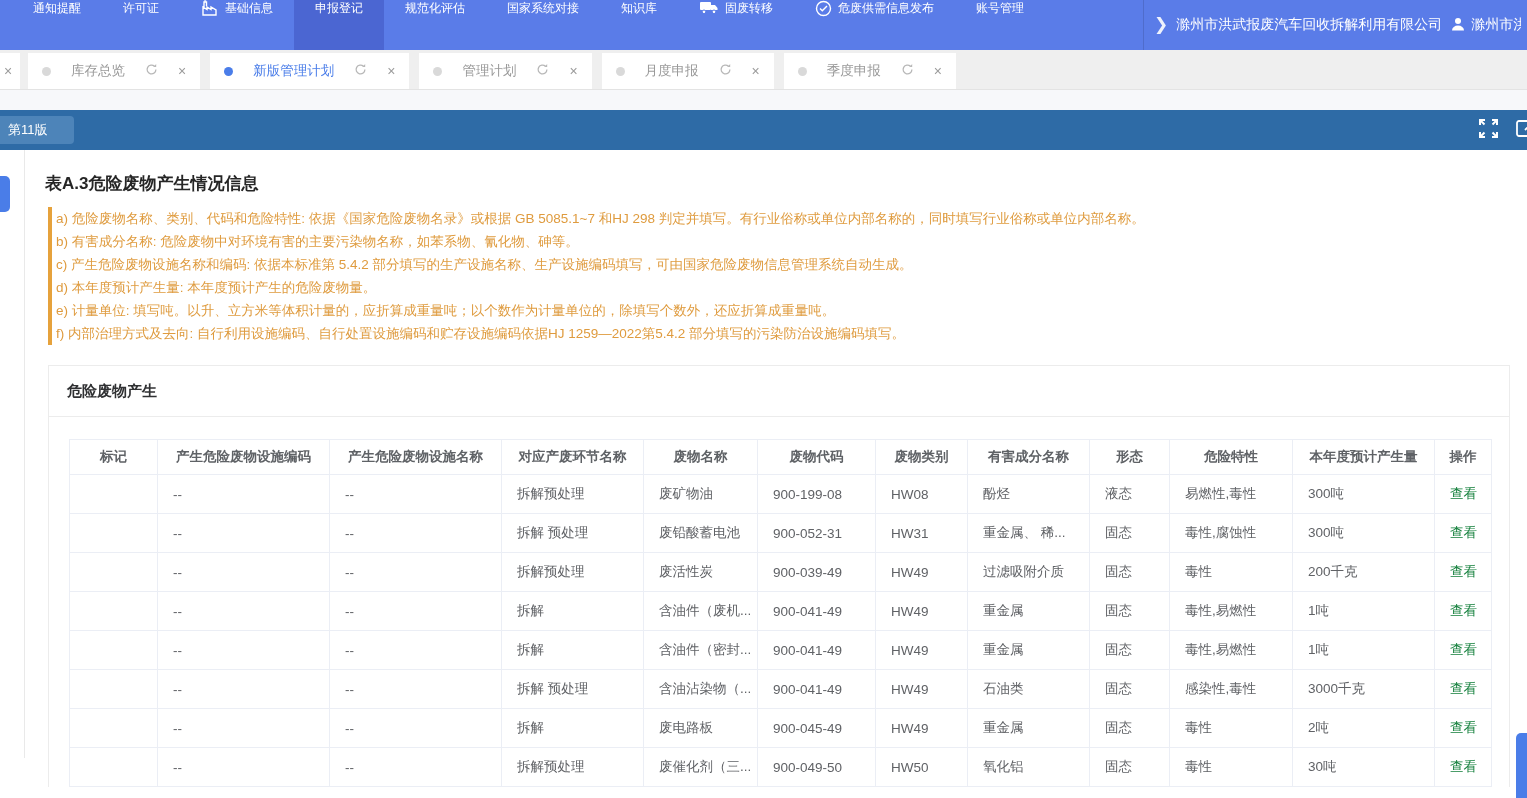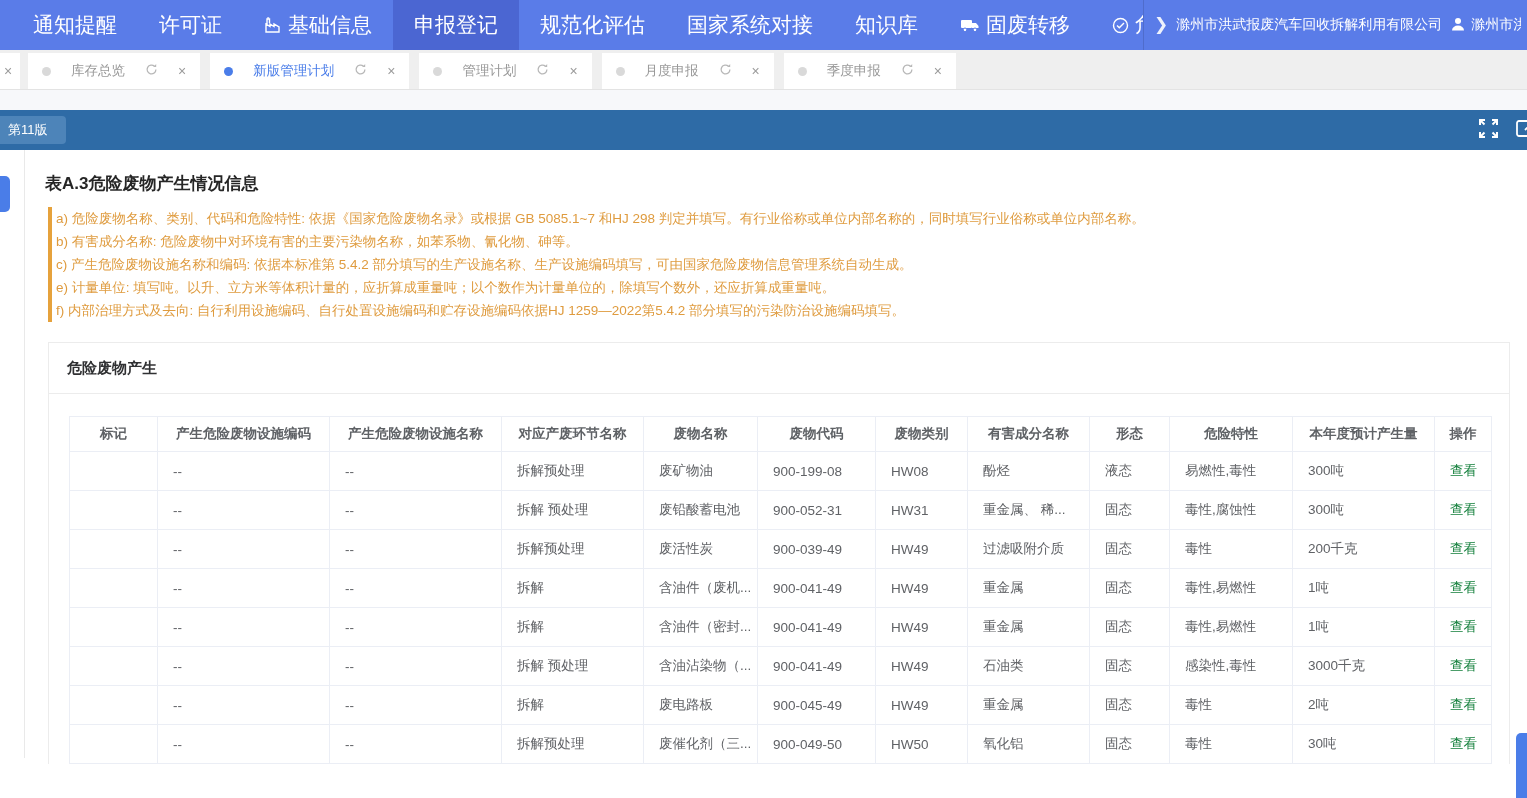--- a/index.html
+++ b/index.html
@@ -3,21 +3,21 @@
 <meta charset="utf-8">
 <style>
   * { margin:0; padding:0; box-sizing:border-box; }
   html,body { width:1527px; height:798px; overflow:hidden; background:#fff;
               font-family:"Liberation Sans","DejaVu Sans",sans-serif; }
   .app { position:relative; width:1527px; height:798px; overflow:hidden; }
 
   
   .nav { height:50px; background:#5a7ce8; display:flex; align-items:stretch; color:#fff; }
   .nav-items { flex:1 1 auto; display:flex; overflow:hidden; white-space:nowrap; padding-left:12px; }
-  .nav-item { display:flex; align-items:center; gap:6px; padding:0 21px; font-size:21px; cursor:pointer; flex:0 0 auto; }
+  .nav-item { display:flex; gap:6px; padding:0 21px; font-size:12px; cursor:pointer; flex:0 0 auto; }
   .nav-item.active { background:#4b66d2; }
   .nav-item svg { display:block; }
   .nav-right { flex:0 0 384px; display:flex; align-items:center; gap:8px; padding:0 6px 0 10px;
                border-left:1px solid rgba(0,0,0,.12); font-size:14px; overflow:hidden; white-space:nowrap; }
   .chev { font-size:17px; opacity:.9; transform:translateY(-1px); }
   .user-wrap { display:flex; align-items:center; gap:5px; overflow:hidden; }
 
   
   .tabbar { position:relative; height:40px; background:#efefef; display:flex; align-items:flex-end;
             padding-left:28px; border-bottom:1px solid #e3e3e3; }
@@ -28,21 +28,21 @@
   .tab.active .dot { background:#4a7de9; }
   .tab .x { color:#9b9b9b; font-size:14px; line-height:1; }
   .tab-partial { position:absolute; left:0; bottom:0; width:20px; height:36px; background:#fff;
                  display:flex; align-items:center; justify-content:flex-start; padding-left:4px;
                  color:#9b9b9b; font-size:14px; }
 
   .gap-strip { height:20px; background:#f7f8fa; }
 
   
   .toolbar { position:relative; height:40px; background:#2e6ba6; display:flex; align-items:center; }
-  .ver-badge { background:#4d84b9; color:#fff; font-size:13px; padding:5px 18px 5px 8px;
+  .ver-badge { background:#4d84b9; color:#fff; font-size:13px; padding:5px 26px 5px 8px;
                border-radius:0 4px 4px 0; }
   .tb-icons { position:absolute; right:-10px; top:0; height:40px; display:flex; align-items:center; gap:16px; }
 
   
   .main { position:relative; height:608px; background:#fff; padding-left:25px; }
   .left-strip { position:absolute; left:0; top:0; bottom:0; width:25px; background:#fff;
                 border-right:1px solid #e9e9e9; }
   .side-handle { position:absolute; left:0; top:26px; width:10px; height:36px; background:#4a7de8;
                  border-radius:0 5px 5px 0; }
   .content { padding-top:22px; }
@@ -222,20 +222,21 @@
     <div class="left-strip"></div>
     <div class="side-handle"></div>
 
     <div class="content">
       <div class="page-title">表A.3危险废物产生情况信息</div>
 
       <div class="notes">
         <div class="note-line">a) 危险废物名称、类别、代码和危险特性: 依据《国家危险废物名录》或根据 GB 5085.1~7 和HJ 298 判定并填写。有行业俗称或单位内部名称的，同时填写行业俗称或单位内部名称。</div>
         <div class="note-line">b) 有害成分名称: 危险废物中对环境有害的主要污染物名称，如苯系物、氰化物、砷等。</div>
         <div class="note-line">c) 产生危险废物设施名称和编码: 依据本标准第 5.4.2 部分填写的生产设施名称、生产设施编码填写，可由国家危险废物信息管理系统自动生成。</div>
+        <div class="note-line">d) 本年度预计产生量: 本年度预计产生的危险废物量。</div>
         <div class="note-line">e) 计量单位: 填写吨。以升、立方米等体积计量的，应折算成重量吨；以个数作为计量单位的，除填写个数外，还应折算成重量吨。</div>
         <div class="note-line">f) 内部治理方式及去向: 自行利用设施编码、自行处置设施编码和贮存设施编码依据HJ 1259—2022第5.4.2 部分填写的污染防治设施编码填写。</div>
       </div>
 
       <section class="card">
         <div class="card-h">危险废物产生</div>
 
         <table class="grid">
           <colgroup>
             <col style="width:88px">

